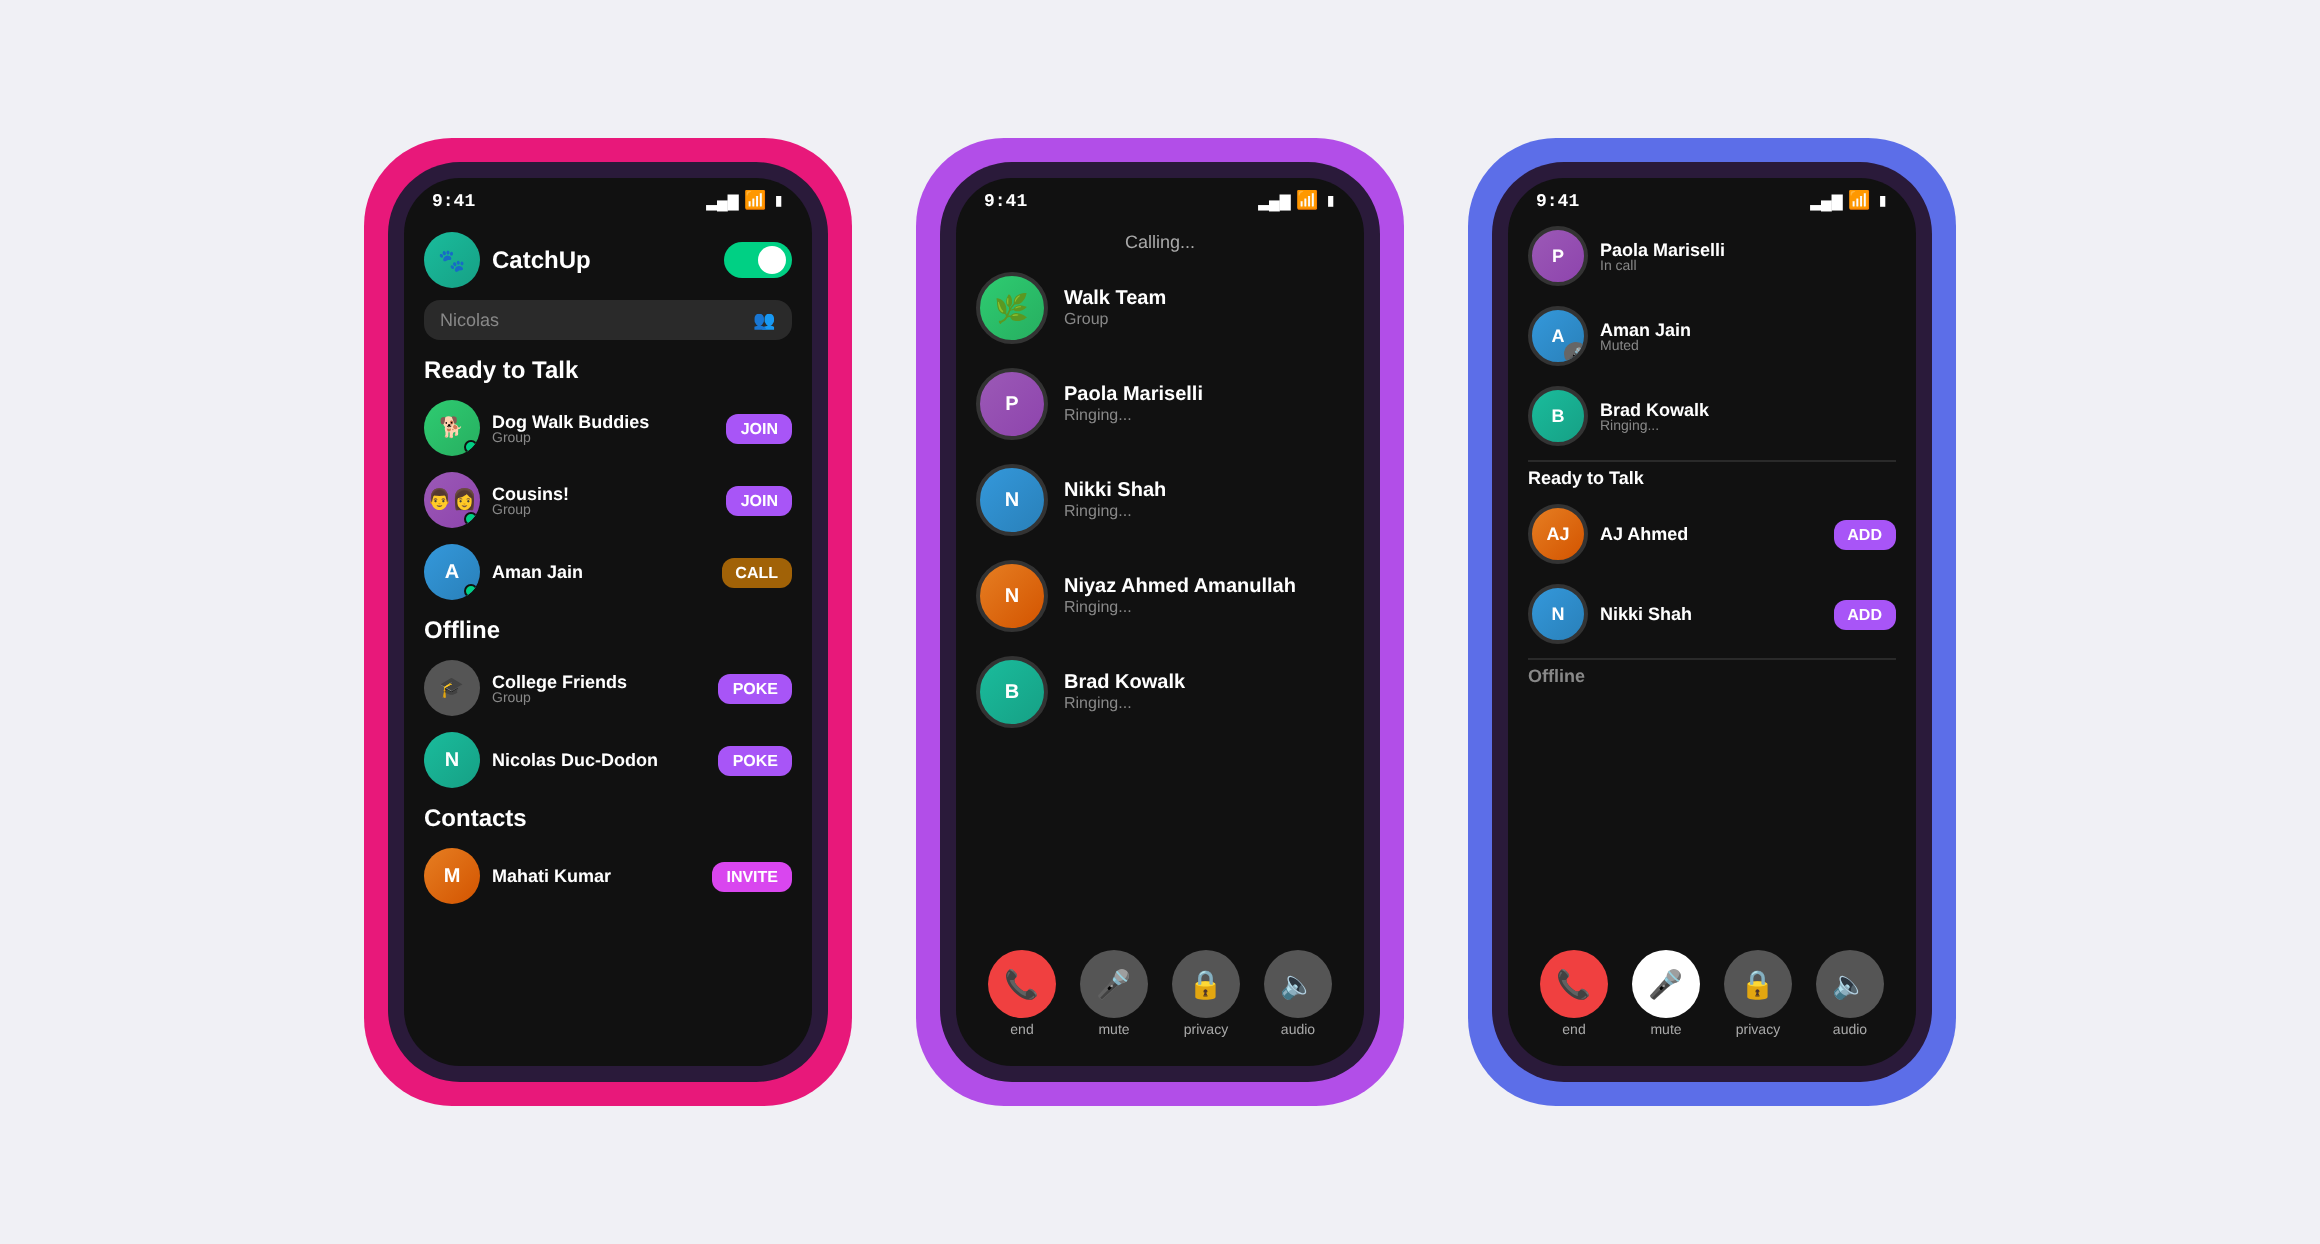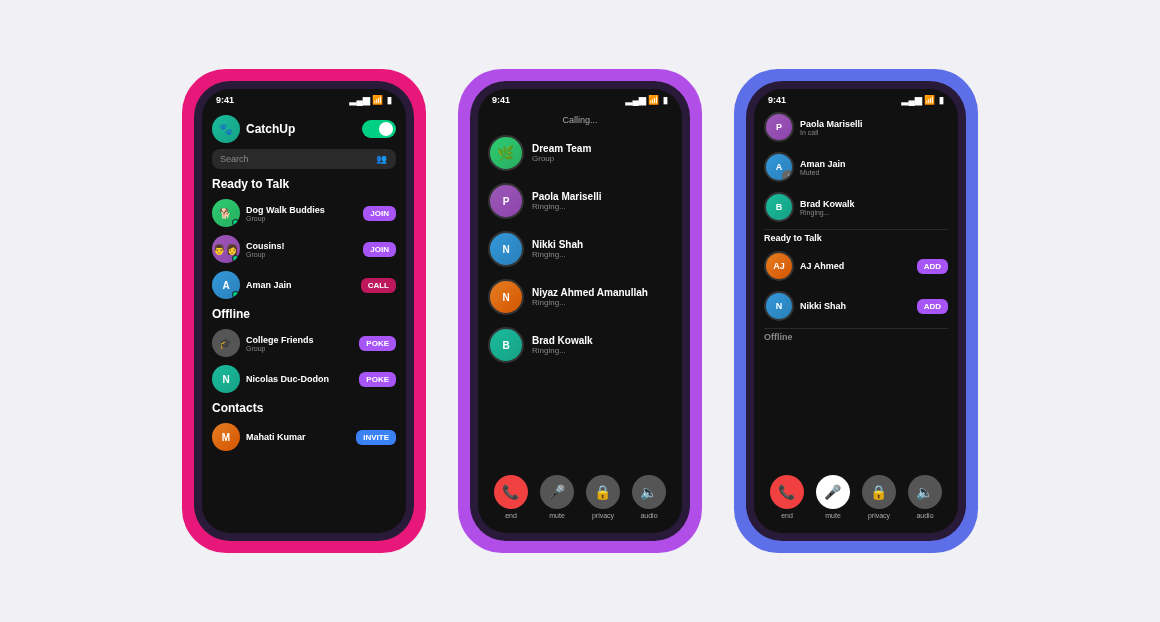--- a/index.html
+++ b/index.html
@@ -51,20 +51,21 @@
     
     .status-bar {
       display: flex;
       justify-content: space-between;
       align-items: center;
       padding: 6px 14px 2px;
       color: white;
       font-size: 9px;
       font-weight: 600;
       flex-shrink: 0;
+      font-family: Liberation Mono, monospace;
     }
     .status-icons { display: flex; gap: 3px; align-items: center; }
 
     
     .screen1-content {
       flex: 1;
       overflow: hidden;
       padding: 8px 10px 0;
       display: flex;
       flex-direction: column;
@@ -171,23 +172,23 @@
     }
     .action-btn {
       border-radius: 6px;
       padding: 3px 7px;
       font-size: 8px;
       font-weight: 700;
       border: none;
       cursor: pointer;
     }
     .btn-join { background: #a855f7; color: white; }
-    .btn-call { background: #be185d; color: white; }
+    .btn-call { background: #a16207; color: white; }
     .btn-poke { background: #a855f7; color: white; }
-    .btn-invite { background: #3b82f6; color: white; text-align: center; }
+    .btn-invite { background: #d946ef; color: white; text-align: center; }
     .btn-add { background: #a855f7; color: white; }
 
     
     .screen2-content {
       flex: 1;
       overflow: hidden;
       display: flex;
       flex-direction: column;
     }
 
@@ -377,21 +378,21 @@
               <span style="font-size:11px;">🐾</span>
             </div>
             <span class="app-title">CatchUp</span>
           </div>
           <div class="toggle">
             <div class="toggle-knob"></div>
           </div>
         </div>
 
         <div class="search-bar">
-          <span>Search</span>
+          <span>Nicolas</span>
           <span>👥</span>
         </div>
 
         <div class="section-title">Ready to Talk</div>
 
         <div class="contact-row">
           <div class="contact-avatar av-green">
             <div class="online-dot"></div>
             <div class="avatar-letter">🐕</div>
           </div>
@@ -480,21 +481,21 @@
       <div class="screen2-content">
         <div class="calling-header">Calling...</div>
 
         <div class="calling-list">
 
           <div class="calling-row">
             <div class="calling-avatar av-green" style="display:flex;align-items:center;justify-content:center;">
               <span style="font-size:14px;">🌿</span>
             </div>
             <div class="calling-info">
-              <div class="calling-name">Dream Team</div>
+              <div class="calling-name">Walk Team</div>
               <div class="calling-status">Group</div>
             </div>
           </div>
 
           <div class="calling-row">
             <div class="calling-avatar av-purple" style="display:flex;align-items:center;justify-content:center;">
               <span class="avatar-letter">P</span>
             </div>
             <div class="calling-info">
               <div class="calling-name">Paola Mariselli</div>

